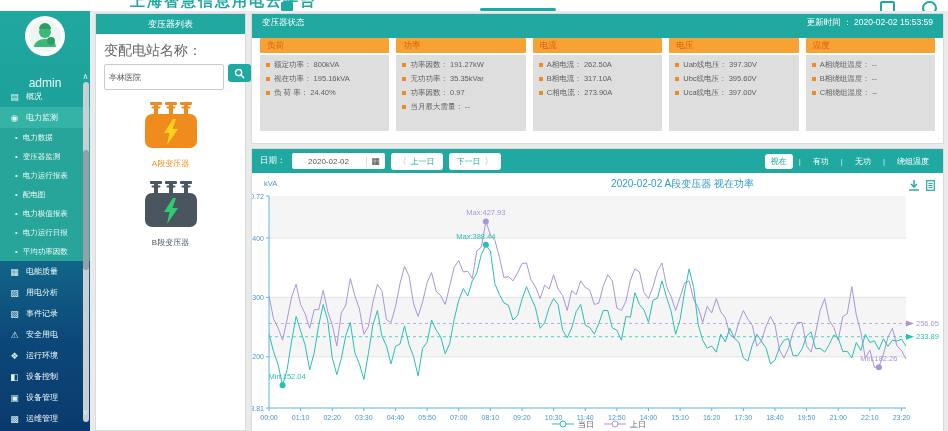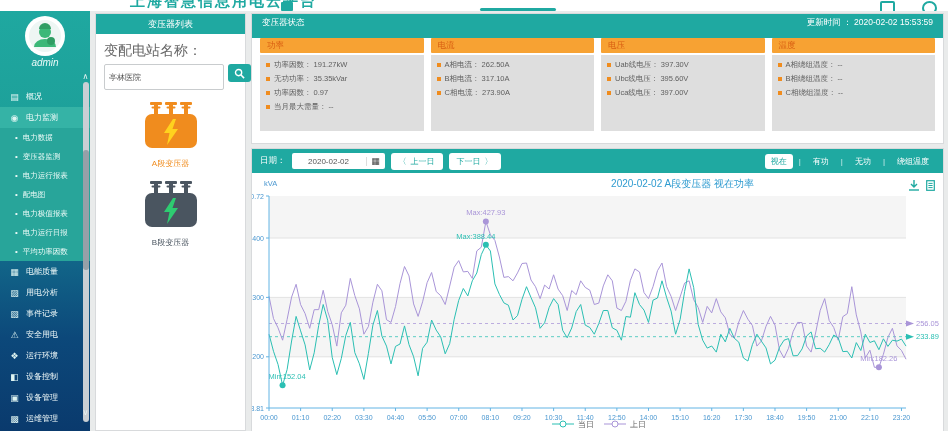--- a/index.html
+++ b/index.html
@@ -13,21 +13,21 @@
   .top-ico{position:absolute;top:1px;width:11px;height:10px;border:2px solid #1fa9a1;border-radius:50%;background:#fff;}
   .top-ico.a{left:880px;border-radius:2px;}
   .top-ico.b{left:922px;}
   
   .sidebar{position:absolute;left:0;top:10px;width:90px;height:421px;
     background:linear-gradient(180deg,#1fa8a0 0%,#1d9f99 30%,#12688a 58%,#0c487a 78%,#0a3a6d 100%);
     color:#fff;z-index:4;}
   .avatar-wrap{height:66px;text-align:center;padding-top:6px;}
   .avatar{width:40px;height:40px;border-radius:50%;background:#fff;margin:0 auto;display:flex;align-items:center;justify-content:center;}
   .avatar svg{display:block;}
-  .avatar-name{font-size:10px;color:#eafaf8;margin-top:1px;font-style:italic;}
+  .avatar-name{font-size:12px;color:#eafaf8;margin-top:20px;}
   .menu{position:absolute;left:0;top:76px;right:0;}
   .menu-item{height:21px;display:flex;align-items:center;padding-left:9px;cursor:pointer;font-size:8px;color:#f2fbfa;}
   .menu-item .mi{width:11px;font-size:9px;margin-right:6px;color:#dff5f2;text-align:center;}
   .menu-item.active{background:#35b3a6;}
   .submenu{background:#28a59a;}
   .sub-item{height:19px;display:flex;align-items:center;padding-left:15px;font-size:7.5px;color:#eafaf7;cursor:pointer;}
   .sub-item .dot{margin-right:5px;font-size:8px;}
   
   .sb-track{position:absolute;right:1px;top:72px;width:6px;height:340px;background:#c9cfd4;border-radius:3px;}
   .sb-thumb{position:absolute;right:1px;top:140px;width:6px;height:120px;background:#96a0a8;border-radius:3px;cursor:pointer;}
@@ -222,20 +222,37 @@
 
   <section class="panel status-panel">
     <div class="status-head">
       <span>变压器状态</span>
       <span>
         <span>更新时间 ：</span>
         <span>2020-02-02 15:53:59</span>
       </span>
     </div>
     <div class="cards" id="cards">
+        <div class="card">
+          <div class="card-head">负荷</div>
+          <div class="card-body">
+            <div class="card-line">
+              <span class="bullet"></span>
+              <span>额定功率：  800kVA</span>
+            </div>
+            <div class="card-line">
+              <span class="bullet"></span>
+              <span>视在功率：  195.16kVA</span>
+            </div>
+            <div class="card-line">
+              <span class="bullet"></span>
+              <span>负 荷 率：  24.40%</span>
+            </div>
+          </div>
+        </div>
         <div class="card">
           <div class="card-head">功率</div>
           <div class="card-body">
             <div class="card-line">
               <span class="bullet"></span>
               <span>功率因数：  191.27kW</span>
             </div>
             <div class="card-line">
               <span class="bullet"></span>
               <span>无功功率：  35.35kVar</span>

